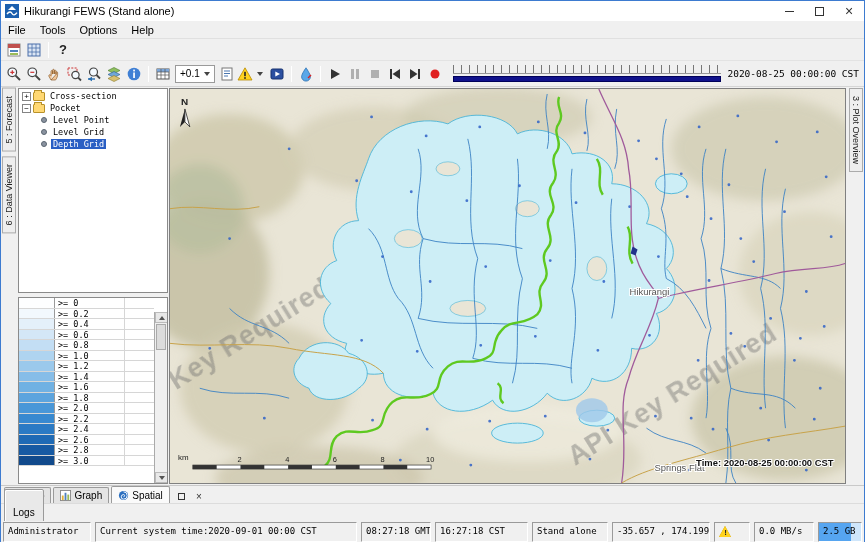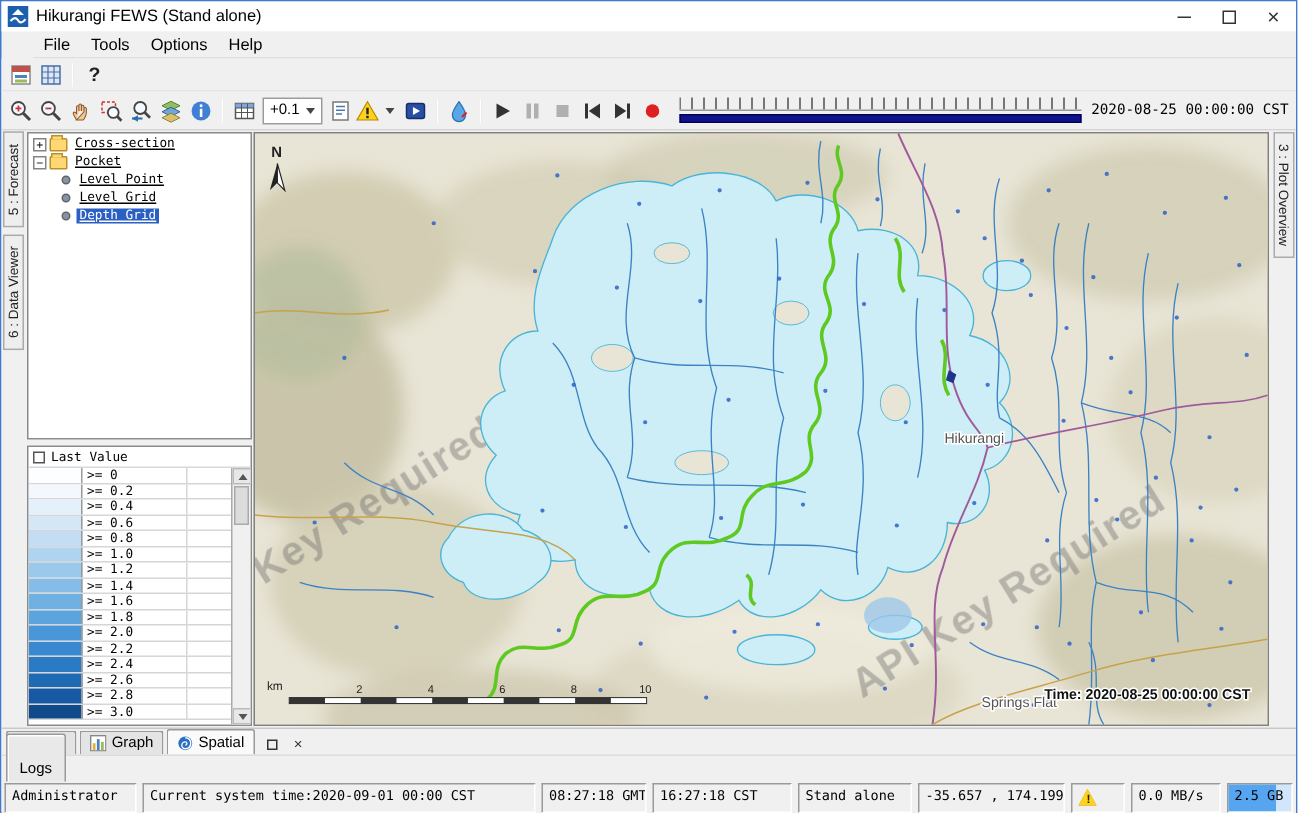--- a/index.html
+++ b/index.html
@@ -11,21 +11,21 @@
   .titlebar { height:20px; background:#ffffff; display:flex; align-items:center; padding-left:4px; flex:none; }
   .app-icon { width:14px; height:14px; margin-right:5px; flex:none; }
   .title-text { font-size:11px; }
   .title-sp { flex:1; }
   .winbtn { width:30px; height:20px; display:flex; align-items:center; justify-content:center; font-size:12px; color:#333; }
   .minbar { display:inline-block; width:9px; border-top:1px solid #333; }
   .maxbox { display:inline-block; width:9px; height:9px; border:1px solid #333; }
   .closex { font-size:14px; line-height:10px; }
 
   
-  .menubar { height:18px; display:flex; align-items:flex-end; background:#f0f0f0; border-bottom:1px solid #e0e0e0; flex:none;margin-left:21px; }
+  .menubar { height:18px; display:flex; align-items:flex-end; background:#f0f0f0; border-bottom:1px solid #e0e0e0; flex:none; }
   .menu-item { padding:0 7px; height:100%; display:flex; align-items:center; }
 
   
   .tb { display:flex; align-items:center; background:#f0f0f0; flex:none; }
   .tb1 { height:22px; border-bottom:1px solid #e3e3e3; padding-left:3px; }
   .tb2 { height:26px; border-bottom:1px solid #d5d5d5; padding-left:3px; }
   .tbtn { width:20px; height:20px; display:flex; align-items:center; justify-content:center; flex:none; }
   .tbtn svg { display:block; }
   .tsep { width:1px; height:16px; background:#c3c3c3; border-right:1px solid #fff; margin:0 4px; flex:none; }
   .help-q { font-weight:bold; font-size:13px; color:#222; }
@@ -43,21 +43,21 @@
   .vtab { font-size:9px; background:#eeeeee; border:1px solid #ababab; padding:7px 1px; margin-bottom:4px; white-space:nowrap; color:#222; }
   .vtab-l { writing-mode:vertical-rl; transform:rotate(180deg); }
   .vtab-r { writing-mode:vertical-rl; }
   .left-panel { width:152px; display:flex; flex-direction:column; flex:none; padding:1px; }
   .tree-panel { height:205px; background:#fff; border:1px solid #8a8a8a; font-family:"DejaVu Sans Mono", monospace; font-size:8.5px; overflow:hidden; flex:none; padding-top:1px; }
   .trow { height:12px; display:flex; align-items:center; white-space:nowrap; }
   .texp { width:9px; height:9px; border:1px solid #848484; background:#fff; font-size:8px; line-height:7px; text-align:center; margin:0 2px 0 3px; flex:none; font-family:"Liberation Sans",sans-serif; }
   .tfold { width:12px; height:9px; background:#ffd873; border:1px solid #b8912a; border-radius:1px; margin-right:3px; flex:none; position:relative; }
   .tfold:before { content:""; position:absolute; top:-3px; left:0; width:6px; height:2px; background:#ffd873; border:1px solid #b8912a; border-bottom:none; }
   .tdot { width:6px; height:6px; border-radius:50%; background:#8a93a0; border:1px solid #5a6570; margin:0 4px 0 22px; flex:none; }
-  .tlabel { padding:0 2px;text-decoration:underline; }
+  .tlabel { padding:0 2px; }
   .trow.sel .tlabel { background:#2a5fc4; color:#fff; }
   .splitter { height:4px; flex:none; }
   .legend-panel { flex:1; background:#fff; border:1px solid #8a8a8a; font-family:"DejaVu Sans Mono", monospace; font-size:8.5px; display:flex; flex-direction:column; position:relative; overflow:hidden; }
   .legend-head { height:14px; display:flex; align-items:center; padding:1px 3px; border-bottom:1px solid #d8d8d8; flex:none; }
   .lv-check { width:8px; height:8px; border:1px solid #555; background:#fff; margin-right:4px; flex:none; }
   .legend-rows { flex:1; overflow:hidden; margin-right:13px; }
   .lrow { height:10.5px; display:flex; align-items:stretch; border-bottom:1px solid #d6d6d6; }
   .lsw { width:36px; border-right:1px solid #9a9a9a; flex:none; }
   .llb { width:70px; padding:0 0 0 3px; border-right:1px solid #d6d6d6; line-height:10px; }
   .lscroll { position:absolute; top:14px; right:0; bottom:0; width:13px; background:#f0f0f0; border-left:1px solid #aaa; }
@@ -289,24 +289,20 @@
           <span class="tdot"></span>
           <span class="tlabel">Level Grid</span>
         </div>
         <div class="trow sel">
           <span class="tdot"></span>
           <span class="tlabel">Depth Grid</span>
         </div>
       </div>
       <div class="splitter"></div>
       <div class="legend-panel">
-        <div class="legend-head">
-          <span class="lv-check"></span>
-          <span>Last Value</span>
-        </div>
         <div class="legend-rows">
           <div class="lrow">
               <span class="lsw" style="background-color: rgb(253, 254, 255);"></span>
               <span class="llb">&gt;= 0</span>
             </div>
           <div class="lrow">
               <span class="lsw" style="background-color: rgb(242, 248, 253);"></span>
               <span class="llb">&gt;= 0.2</span>
             </div>
           <div class="lrow">

